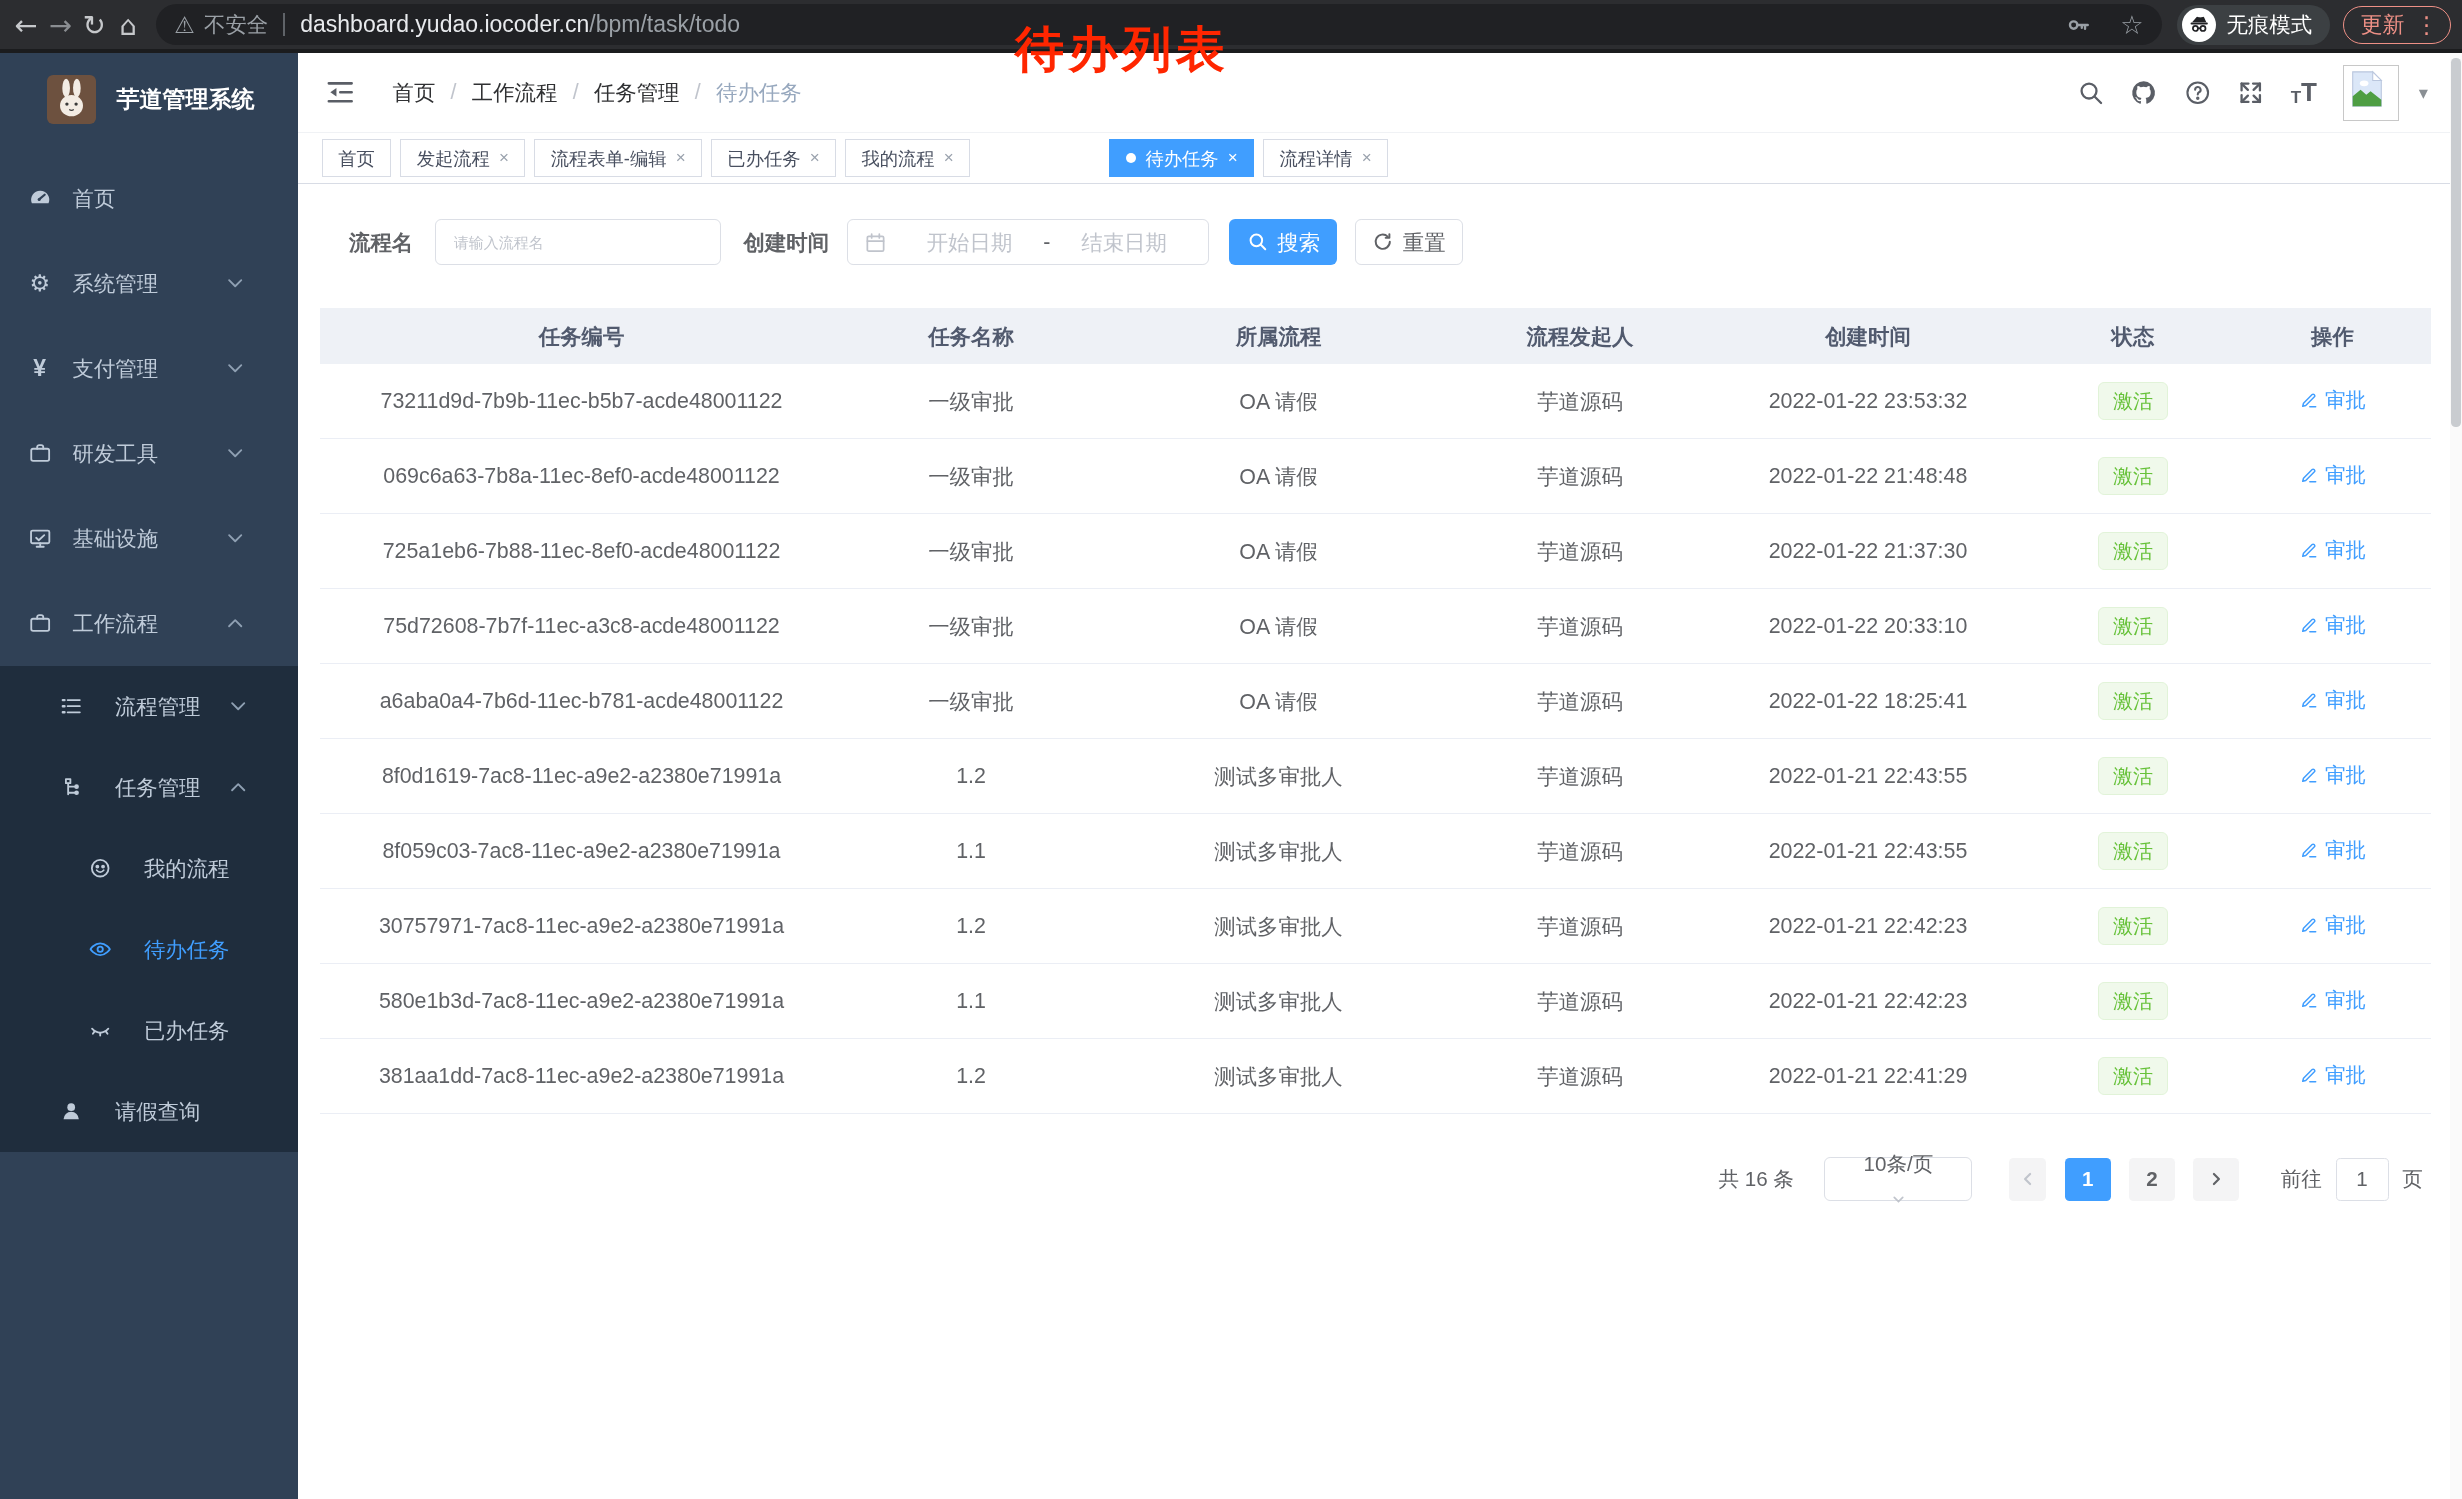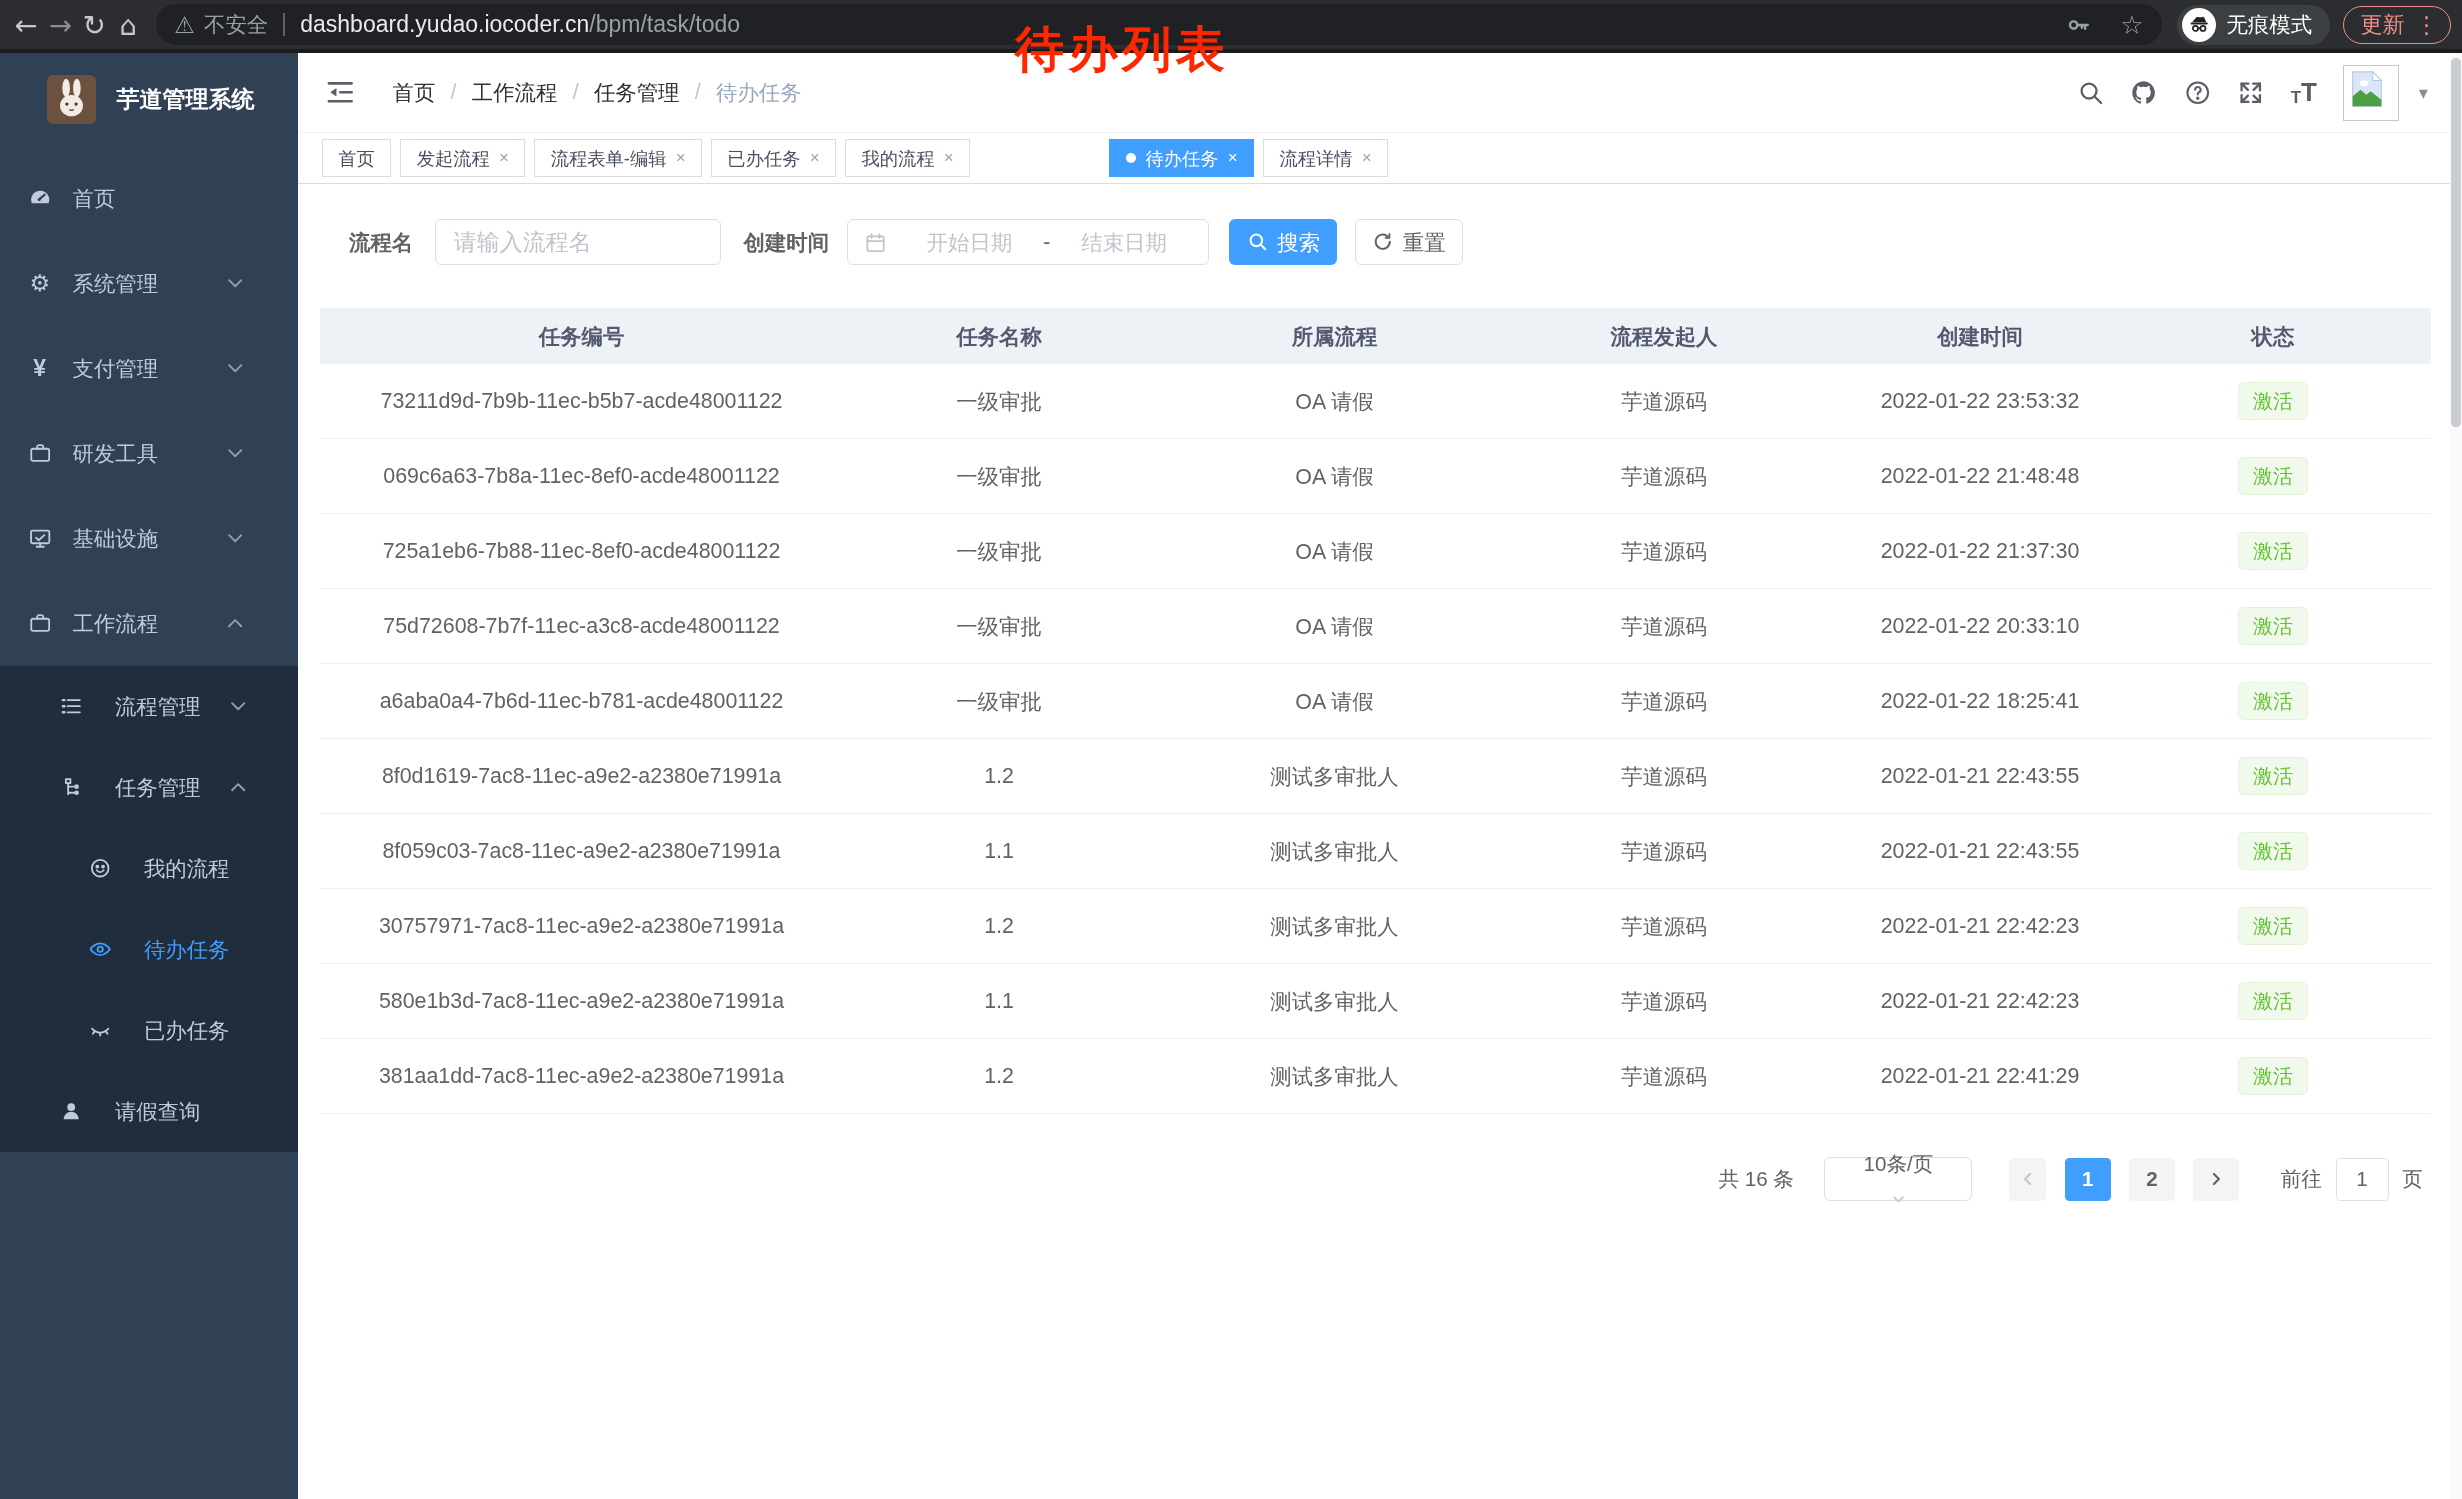--- a/index.html
+++ b/index.html
@@ -70,35 +70,35 @@
   .tag .x { font-size:17px; color:#9aa2ad; }
   .tag.active { background:#409eff; border-color:#409eff; color:#fff; }
   .tag.active .x { color:#fff; }
   .tag .dot { width:10.7px; height:10.7px; border-radius:50%; background:#fff; }
   .tag-spacer { width:121px; }
 
   
   .content { position:absolute; left:298px; top:184px; right:12.2px; bottom:0; background:#fff; }
   .query { display:flex; align-items:center; height:46px; margin:35px 0 0 51px; font-size:21.4px; color:#606266; }
   .q-label { font-weight:700; }
-  .q-input { width:286px; height:46px; border:0.8px solid #dcdfe6; border-radius:6.1px; margin-left:21.4px; font-size:23px; color:#303133; padding:0 18.3px; outline:none; font-family:inherit; }
+  .q-input { width:286px; height:46px; border:0.8px solid #dcdfe6; border-radius:6.1px; margin-left:21.4px; font-size:15px; color:#303133; padding:0 18.3px; outline:none; font-family:inherit; }
   .q-input::placeholder { color:#c0c4cc; }
   .q-label2 { font-weight:700; margin-left:23px; }
   .date-range { width:362px; height:46px; border:0.8px solid #dcdfe6; border-radius:6.1px; margin-left:18.3px; display:flex; align-items:center; padding:0 15.3px; color:#c0c4cc; font-size:21.4px; }
   .cal-ic { width:23px; height:23px; color:#c0c4cc; margin-right:13.7px; }
   .dr-start, .dr-end { flex:1; text-align:center; }
   .dr-sep { color:#606266; padding:0 4.6px; }
   .btn { height:46px; border-radius:6.1px; font-size:21.4px; display:inline-flex; align-items:center; justify-content:center; gap:9.2px; cursor:pointer; border:0.8px solid transparent; font-family:inherit; }
   .btn-search { width:108px; background:#409eff; color:#fff; margin-left:20px; }
   .btn-reset { width:108px; background:#fff; color:#606266; border-color:#dcdfe6; margin-left:17.5px; }
   .btn .ic { width:21.4px; height:21.4px; }
 
   
   .table { margin:43px 0 0 22px; width:2111px; font-size:21.4px; }
-  .thead, .tr { display:grid; grid-template-columns:523px 256px 359px 244px 332px 198px 201px; align-items:center;gap:28px; }
+  .thead, .tr { display:grid; grid-template-columns:523px 256px 359px 244px 332px 198px 201px; align-items:center; }
   .thead { height:56px; background:#eef1f6; color:#515a6e; font-weight:700; }
   .th, .td { text-align:center; padding:0 7.6px; overflow:hidden; white-space:nowrap; }
   .tr { height:75px; border-bottom:1.5px solid #ebeef5; color:#606266; }
   .tag-s { display:inline-block; background:#f0f9eb; border:0.8px solid #e1f3d8; color:#67c23a; border-radius:6.1px; padding:6.1px 13.7px; font-size:20px; line-height:1.2; }
   .act { color:#409eff; font-size:20.6px; display:inline-flex; align-items:center; gap:6.1px; cursor:pointer; text-decoration:none; }
   .act .ic { width:20px; height:20px; }
 
   
   .pager { display:flex; align-items:center; justify-content:flex-end; margin-top:43px; padding-right:27px; font-size:20.6px; color:#606266; gap:0; }
   .pg-total { margin-right:30.5px; }

